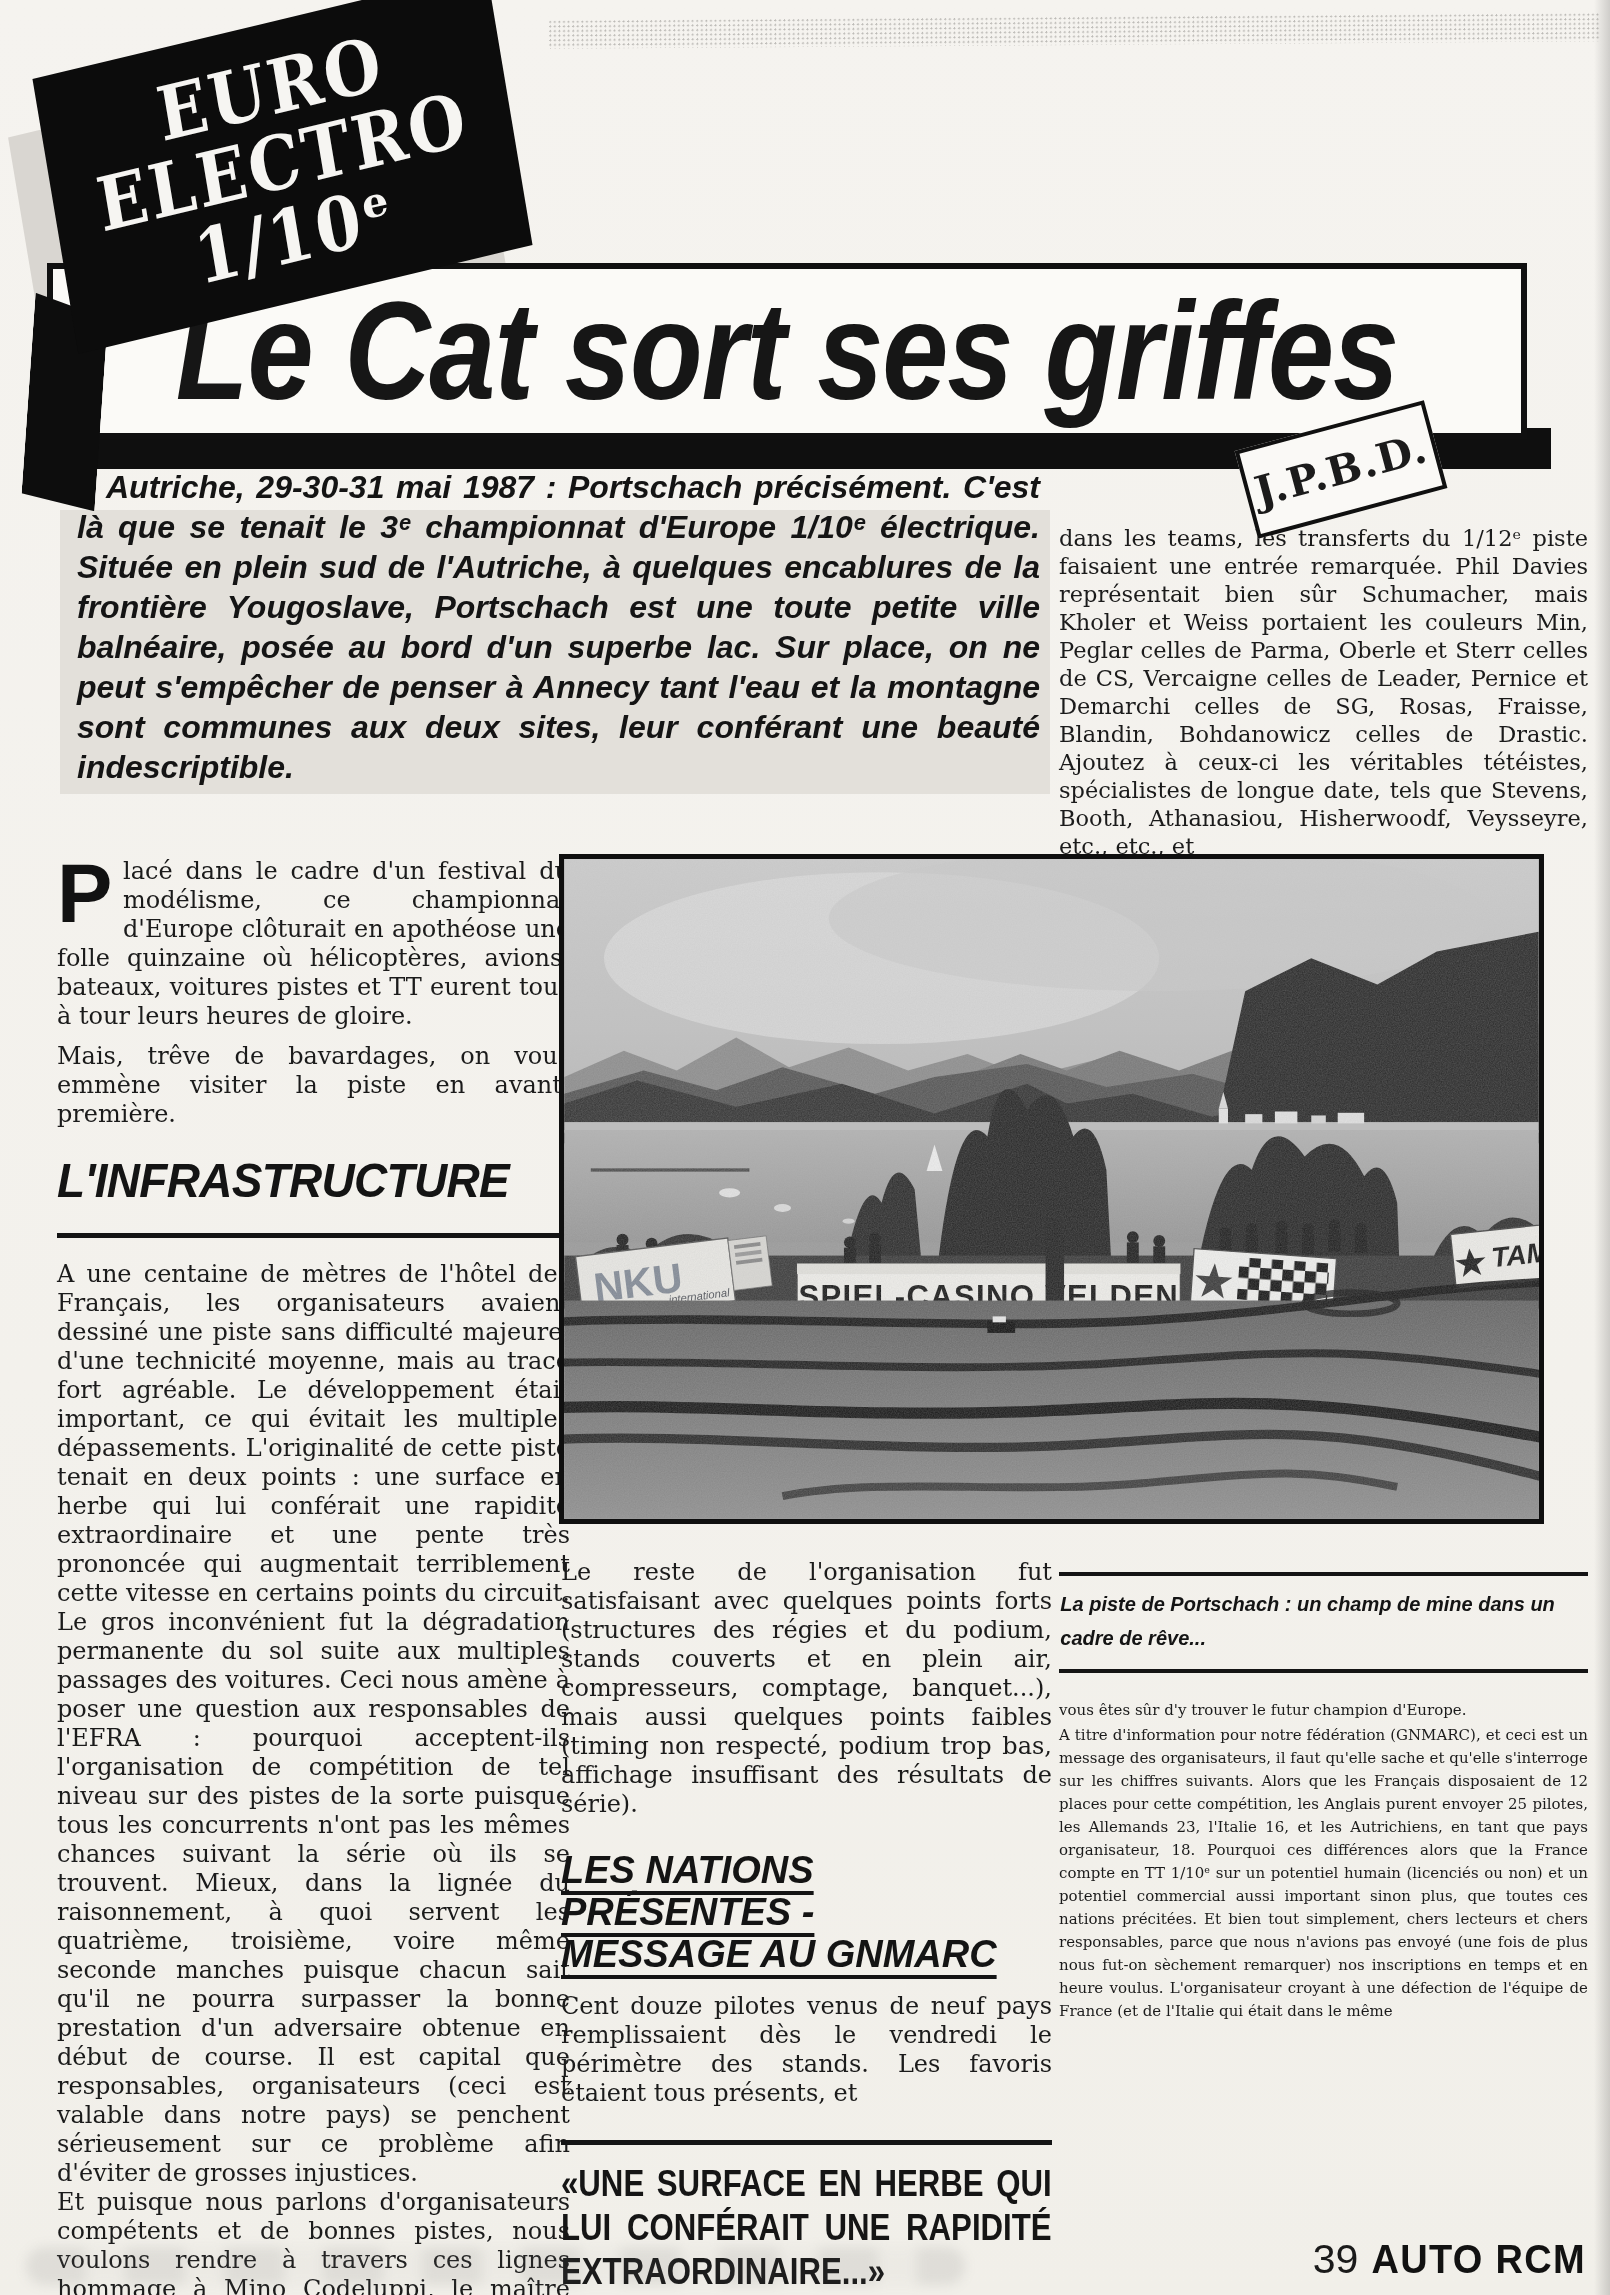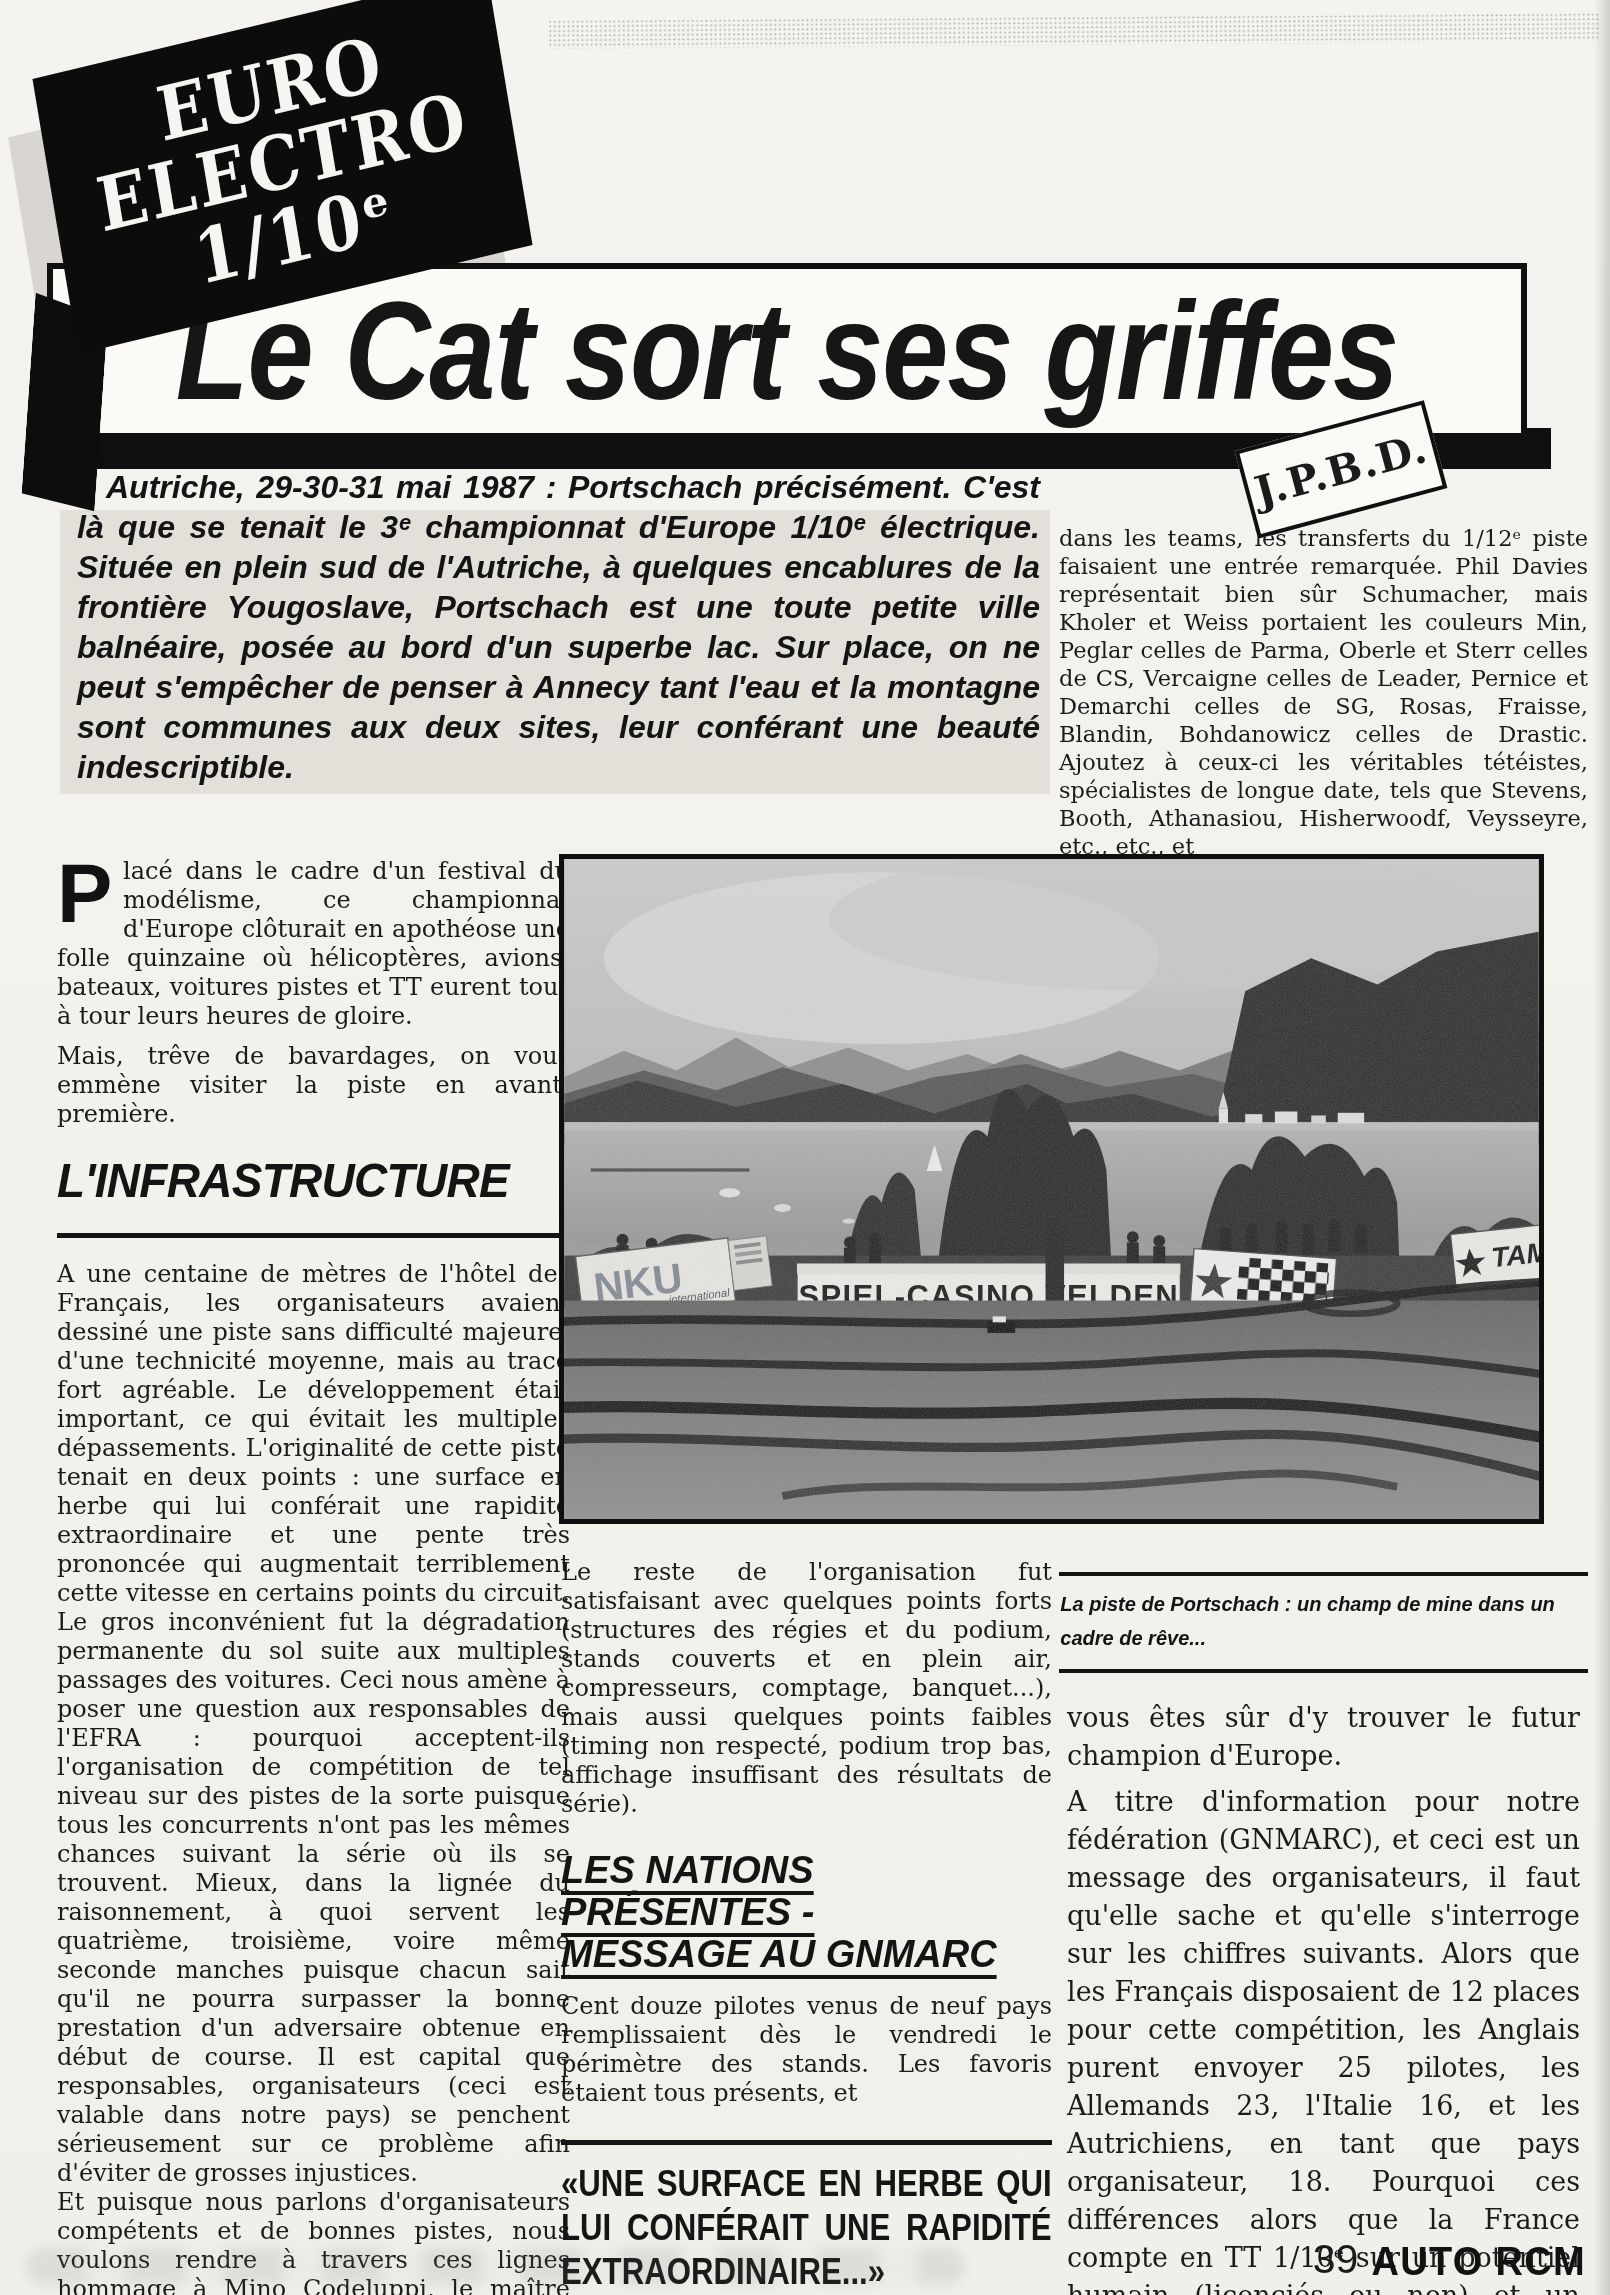--- a/index.html
+++ b/index.html
@@ -51,21 +51,21 @@
     font-family:"Liberation Sans",sans-serif; font-weight:bold; font-style:italic;
     font-size:32px; line-height:40px; text-align:justify; text-indent:29px; color:#141414; }
 
   
   .bodytext { font-size:24px; line-height:29px; text-align:justify; }
   .col-right-top { position:absolute; left:1059px; top:524px; width:529px;
     font-size:22.5px; line-height:28px; text-align:justify; }
   .col-left { position:absolute; left:57px; top:857px; width:513px; }
   .col-middle { position:absolute; left:561px; top:1558px; width:491px; }
   .col-right-bottom { position:absolute; left:1059px; top:1572px; width:529px; }
-  .col-right-bottom p.rb { font-size:27px; line-height:38px; text-align:justify; margin:8px; }
+  .col-right-bottom p.rb { font-size:15px; line-height:23px; text-align:justify; margin:0; }
   .col-right-bottom p.rb + p.rb { margin-top:1.3px; }
   p { margin:0; }
   .dropcap { float:left; font-family:"Liberation Sans",sans-serif; font-weight:900;
     font-size:83px; line-height:65px; padding:4px 10.6px 0 0; color:#121212; }
   .gap18 { margin-top:10.6px; }
 
   .sec-heading { margin-top:38px; margin-bottom:22.5px; width:100%;
     border-bottom:5.3px solid #141414; padding-bottom:29px; }
   .sec-heading .ht { font-family:"Liberation Sans",sans-serif; font-weight:bold; font-style:italic;
     font-size:46px; letter-spacing:-0.7px; color:#141414; display:inline-block; transform:scaleY(1.05); transform-origin:0 100%; }
@@ -86,21 +86,21 @@
   .photo svg { display:block; }
 
   .caption-block { border-top:4px solid #141414; border-bottom:4px solid #141414;
     padding:10.6px 1.3px 14.5px 1.3px; }
   .caption-block .cap { font-family:"Liberation Sans",sans-serif; font-weight:bold; font-style:italic;
     font-size:20px; line-height:34px; color:#141414; }
   .rb-text { margin-top:26.4px; }
 
   
   .footer { position:absolute; left:1084px; top:2236px; width:502px;
-    display:flex; justify-content:flex-end; align-items:flex-end; gap:13.2px; }
+    display:flex; justify-content:flex-end; align-items:center; gap:13.2px; }
   .footer .num { font-family:"Liberation Sans",sans-serif; font-weight:normal; font-size:41px; color:#1a1a1a; }
   .footer .logo { font-family:"Liberation Sans",sans-serif; font-weight:900; font-size:38px;
     letter-spacing:1.3px; color:#121212; transform:scaleY(1.08); }
   .bleed { position:absolute; left:26.4px; top:2247px; width:939px; height:38px; border-radius:18.5px;
     background:repeating-linear-gradient(90deg, rgba(110,110,110,.28) 0 60px, rgba(150,150,150,.10) 60px 99px);
     filter:blur(6px); opacity:.5; }
 </style>
 </head>
 <body>
 

